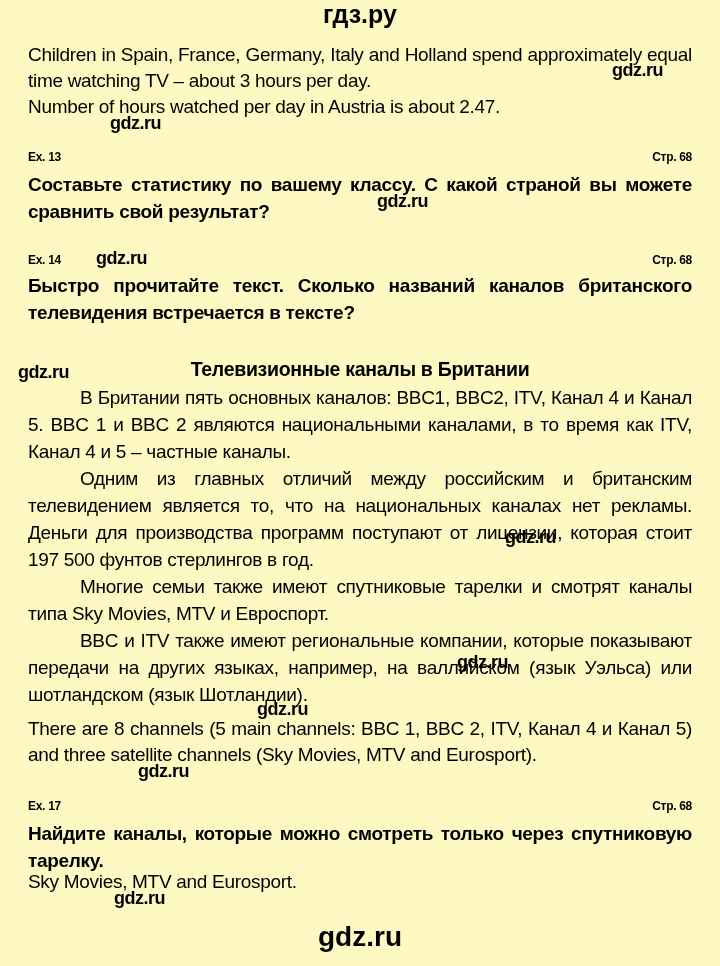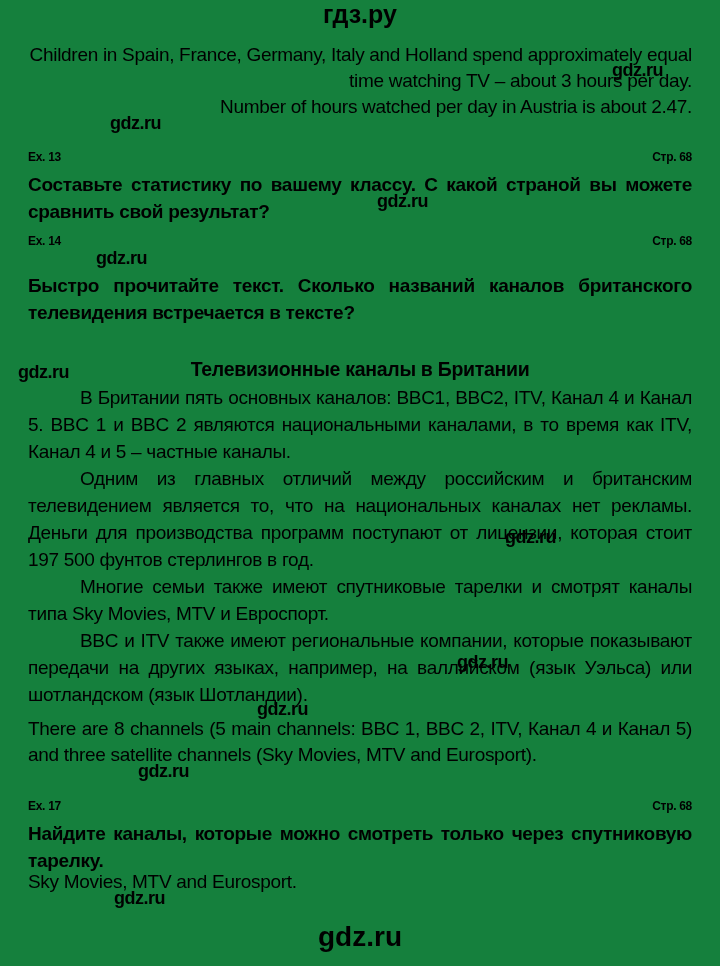--- a/index.html
+++ b/index.html
@@ -4,21 +4,21 @@
 <style>
   html, body {
     margin: 0;
     padding: 0;
     background: #ffffff;
   }
   .page {
     position: relative;
     width: 720px;
     height: 966px;
-    background: #15803d;
+    background: #fef9c3;
     color: #000000;
     font-family: "Liberation Sans", sans-serif;
     overflow: hidden;
   }
   .block {
     position: absolute;
     left: 28px;
     right: 28px;
     margin: 0;
   }
@@ -30,21 +30,21 @@
     text-align: center;
     font-weight: bold;
     font-size: 25px;
     line-height: 26px;
   }
   .body-text {
     font-size: 19px;
     line-height: 26px;
     letter-spacing: -0.3px;
   }
-  .body-text p { margin: 0; text-align: right; }
+  .body-text p { margin: 0; }
   .justify { text-align: justify; }
   .ex-row {
     display: flex;
     justify-content: space-between;
     font-weight: bold;
     font-size: 12px;
     line-height: 24px;
     letter-spacing: -0.3px;
   }
   .task {
@@ -105,21 +105,21 @@
     <p class="justify">Children in Spain, France, Germany, Italy and Holland spend approximately equal time watching TV – about 3 hours per day.</p>
     <p>Number of hours watched per day in Austria is about 2.47.</p>
   </section>
 
   <div class="block ex-row" style="top:145px">
     <span>Ex. 13</span>
     <span>Стр. 68</span>
   </div>
   <p class="block task" style="top:171px">Составьте статистику по вашему классу. С какой страной вы можете сравнить свой результат?</p>
 
-  <div class="block ex-row" style="top:229px">
+  <div class="block ex-row" style="top:248px">
     <span>Ex. 14</span>
     <span>Стр. 68</span>
   </div>
   <p class="block task" style="top:272px">Быстро прочитайте текст. Сколько названий каналов британского телевидения встречается в тексте?</p>
 
   <h2 class="block reading-title" style="top:357px">Телевизионные каналы в Британии</h2>
 
   <section class="block reading-body" style="top:384px">
     <p>В Британии пять основных каналов: BBC1, BBC2, ITV, Канал 4 и Канал 5. BBC 1 и BBC 2 являются национальными каналами, в то время как ITV, Канал 4 и 5 – частные каналы.</p>
     <p>Одним из главных отличий между российским и британским телевидением является то, что на национальных каналах нет рекламы. Деньги для производства программ поступают от лицензии, которая стоит 197 500 фунтов стерлингов в год.</p>

